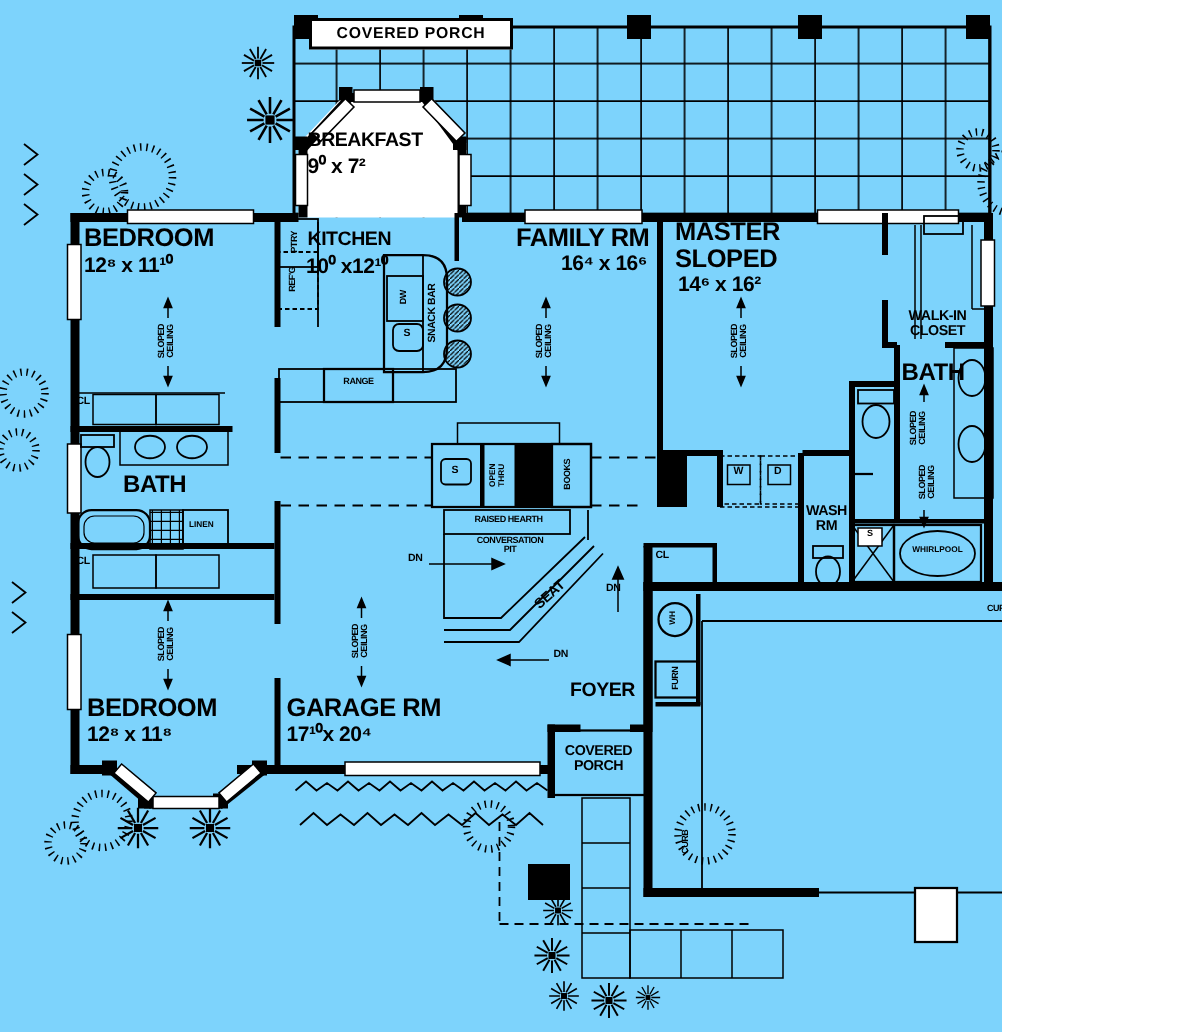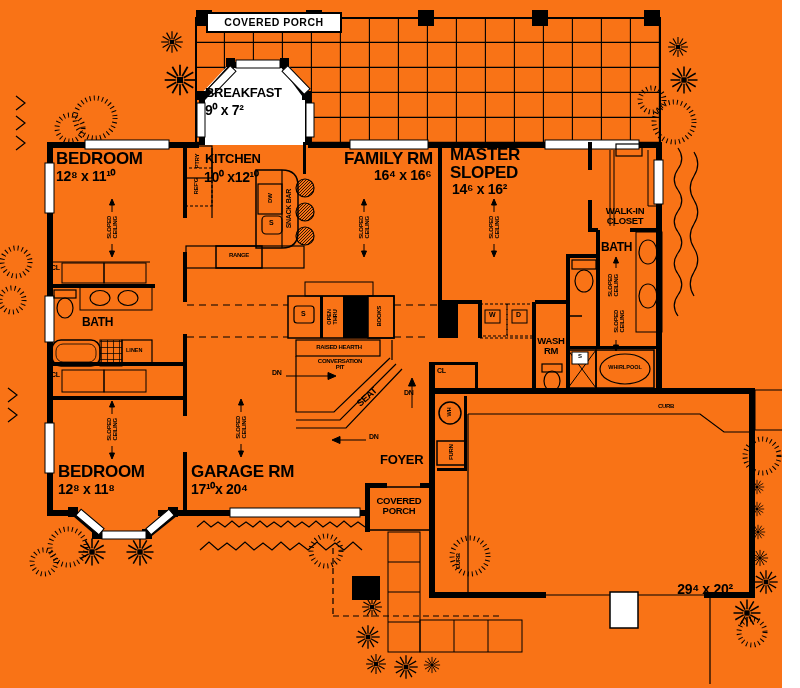--- a/index.html
+++ b/index.html
@@ -1,24 +1,24 @@
 <!DOCTYPE html>
 <html><head>
 <meta charset="utf-8">
 <style>
   html,body{margin:0;padding:0;background:#fff;}
-  #stage{position:relative;width:782px;height:688px;background:#f97316;overflow:hidden;
+  #stage{position:relative;width:668px;height:688px;background:#7dd3fc;overflow:hidden;
          font-family:"Liberation Sans",sans-serif;color:#000;}
   #plan-svg{position:absolute;left:0;top:0;z-index:1;}
   .lbl{position:absolute;z-index:2;color:#000;font-weight:700;line-height:1.06;
        white-space:pre-line;letter-spacing:-0.3px;}
   .big{font-size:17px;}
   .big2{font-size:13px;}
   .dim{font-size:14px;}
-  .med{font-size:12px;}
+  .med{font-size:16px;}
   .sm{font-size:9.5px;}
   .tiny{font-size:7px;}
   .micro{font-size:6px;}
   .nano{font-size:5.5px;letter-spacing:0;}
   .ctr{text-align:center;}
   .v{transform:rotate(-90deg);transform-origin:center center;}
   .seatrot{transform:rotate(-42deg);transform-origin:center center;}
   .boxlbl{border:2px solid #000;background:#fff;display:flex;align-items:center;
           justify-content:center;font-size:10.5px;letter-spacing:0.5px;}
 </style>

